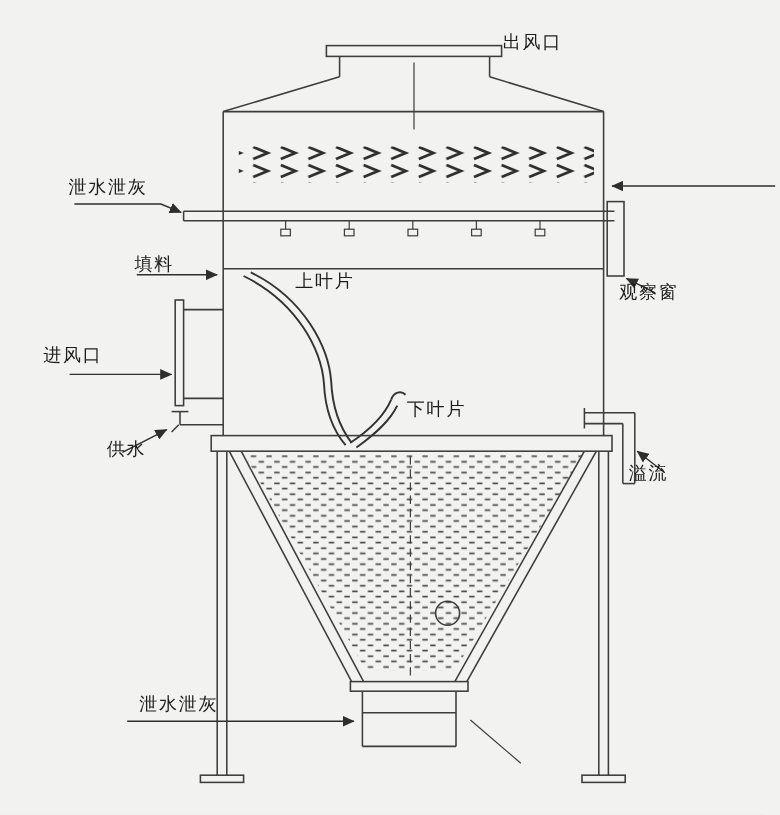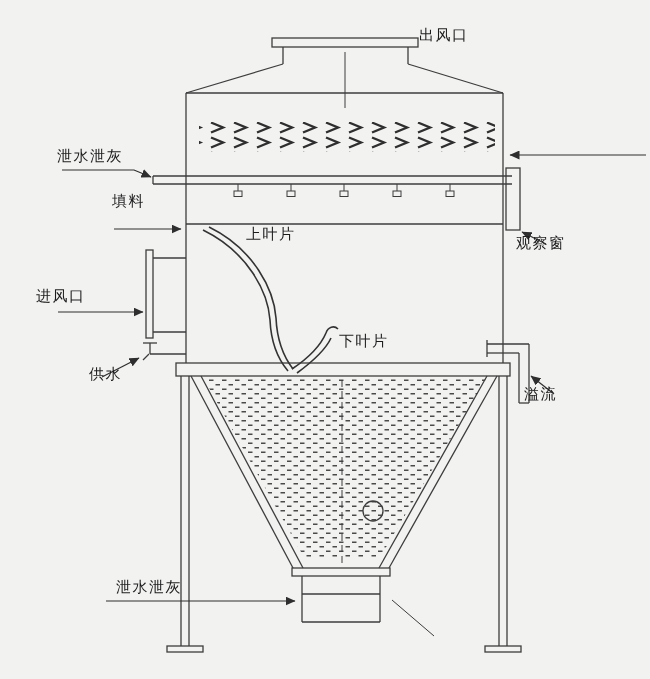--- a/index.html
+++ b/index.html
@@ -155,21 +155,21 @@
       <path class="arrow" d="M102,377 L139,358" marker-end="url(#ah)"></path>
       <path class="arrow" d="M106,601 H295" marker-end="url(#ah)"></path>
       <path class="arrow" d="M554,394 L531,376" marker-end="url(#ah)"></path>
       <path class="arrow" d="M546,244 L522,232" marker-end="url(#ah)"></path>
       <path class="arrow" d="M646,155 H510" marker-end="url(#ah)"></path>
     </g>
   </svg>
 
   <div class="lbl" style="left:419px; top:28px">出风口</div>
   <div class="lbl" style="left:57px;  top:149px">泄水泄灰</div>
-  <div class="lbl" style="left:112px; top:194px">填料</div>
+  <div class="lbl" style="left:112px; top:213px">填料</div>
   <div class="lbl" style="left:516px; top:236px">观察窗</div>
   <div class="lbl" style="left:36px;  top:289px">进风口</div>
   <div class="lbl" style="left:89px;  top:367px">供水</div>
   <div class="lbl" style="left:246px; top:227px">上叶片</div>
   <div class="lbl" style="left:339px; top:334px">下叶片</div>
   <div class="lbl" style="left:524px; top:387px">溢流</div>
   <div class="lbl" style="left:116px; top:580px">泄水泄灰</div>
 
 </div>
 

